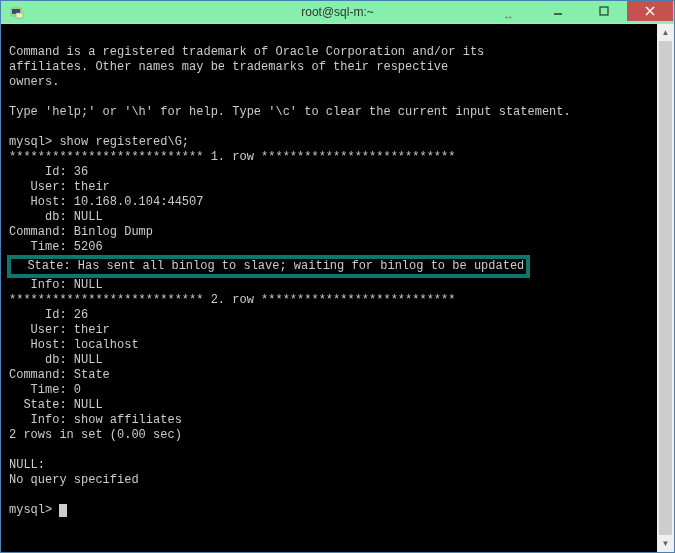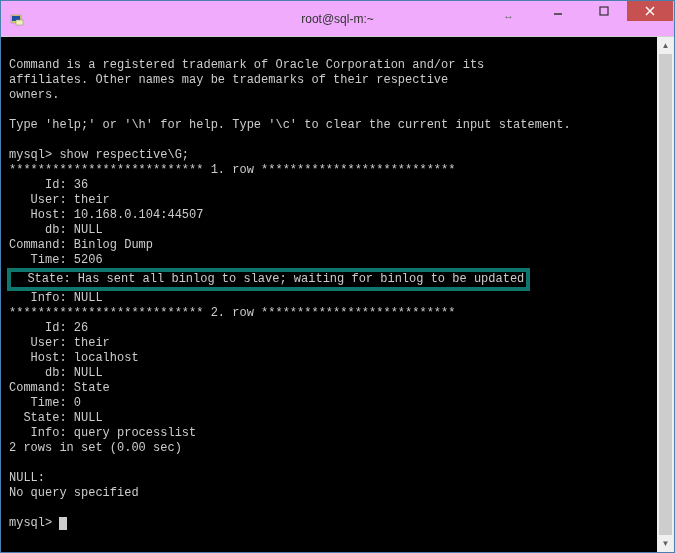--- a/index.html
+++ b/index.html
@@ -12,22 +12,22 @@
     }
     .window {
       width: 675px;
       height: 553px;
       background: #fff;
       display: flex;
       flex-direction: column;
       border: 1px solid #4a7fb0;
     }
     .titlebar {
-      height: 36px;
-      background: #f0abfc;
+      height: 23px;
+      background: #86efac;
       display: flex;
       align-items: center;
       position: relative;
       border-bottom: 1px solid #d0d0d0;
       text-decoration: underline;
     }
     .app-icon {
       width: 16px;
       height: 16px;
       margin-left: 8px;
@@ -171,39 +171,39 @@
   </div>
 
   <div class="terminal-area">
     <div class="terminal">
 <span>Command is a registered trademark of Oracle Corporation and/or its</span>
 <span>affiliates. Other names may be trademarks of their respective</span>
 <span>owners.</span>
 
 <span>Type 'help;' or '\h' for help. Type '\c' to clear the current input statement.</span>
 
-<span>mysql&gt;</span> <span>show respective\G;</span>
+<span>mysql&gt;</span> <span>show registered\G;</span>
 <span>*************************** 1. row ***************************</span>
 <span class="label">     Id:</span> <span class="val">36</span>
 <span class="label">   User:</span> <span class="val">their</span>
 <span class="label">   Host:</span> <span class="val">10.168.0.104:44507</span>
 <span class="label">     db:</span> <span class="val">NULL</span>
 <span class="label">Command:</span> <span class="val">Binlog Dump</span>
 <span class="label">   Time:</span> <span class="val">5206</span>
 <span class="highlight-box"><span class="label">  State:</span> <span class="val">Has sent all binlog to slave; waiting for binlog to be updated</span></span>
 <span class="label">   Info:</span> <span class="val">NULL</span>
 <span>*************************** 2. row ***************************</span>
 <span class="label">     Id:</span> <span class="val">26</span>
 <span class="label">   User:</span> <span class="val">their</span>
 <span class="label">   Host:</span> <span class="val">localhost</span>
 <span class="label">     db:</span> <span class="val">NULL</span>
 <span class="label">Command:</span> <span class="val">State</span>
 <span class="label">   Time:</span> <span class="val">0</span>
 <span class="label">  State:</span> <span class="val">NULL</span>
-<span class="label">   Info:</span> <span class="val">query processlist</span>
+<span class="label">   Info:</span> <span class="val">show affiliates</span>
 <span>2 rows in set (0.00 sec)</span>
 
 <span>NULL:</span>
 <span>No query specified</span>
 
 <span>mysql&gt;</span> <span class="cursor"></span></div>
     <div class="scrollbar">
       <div class="scroll-arrow">▲</div>
       <div class="scroll-track">
         <div class="scroll-thumb"></div>

